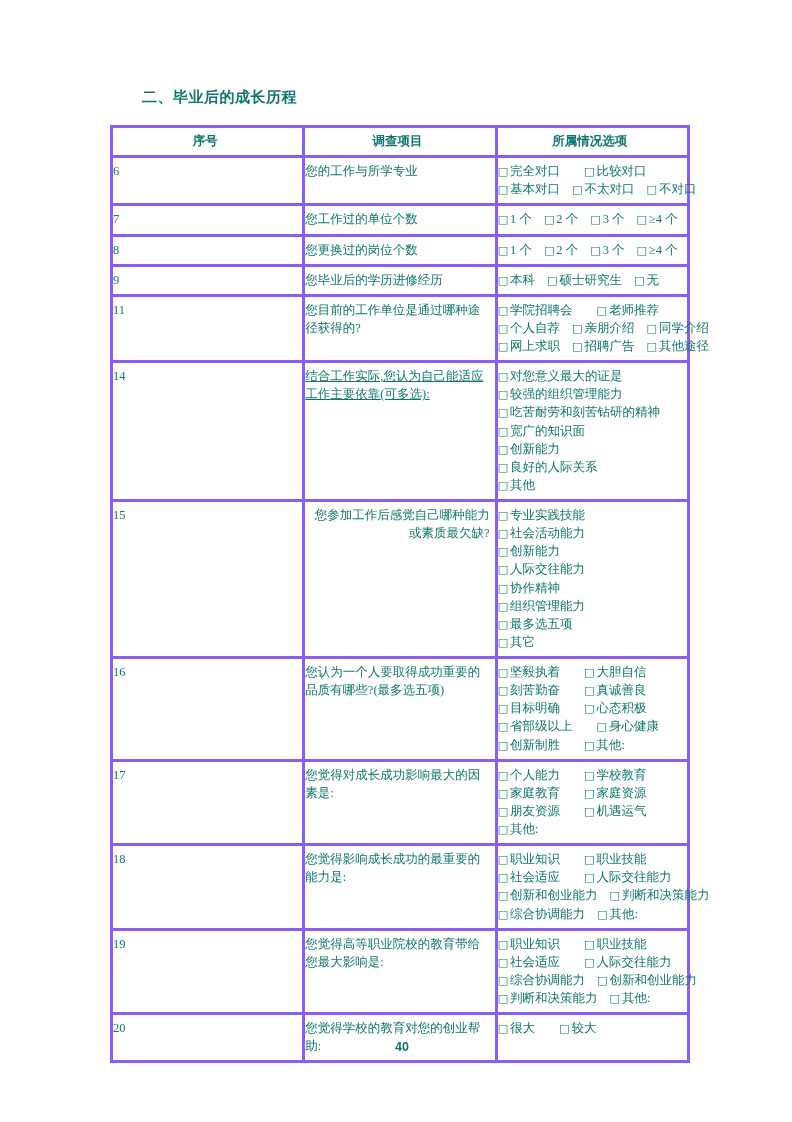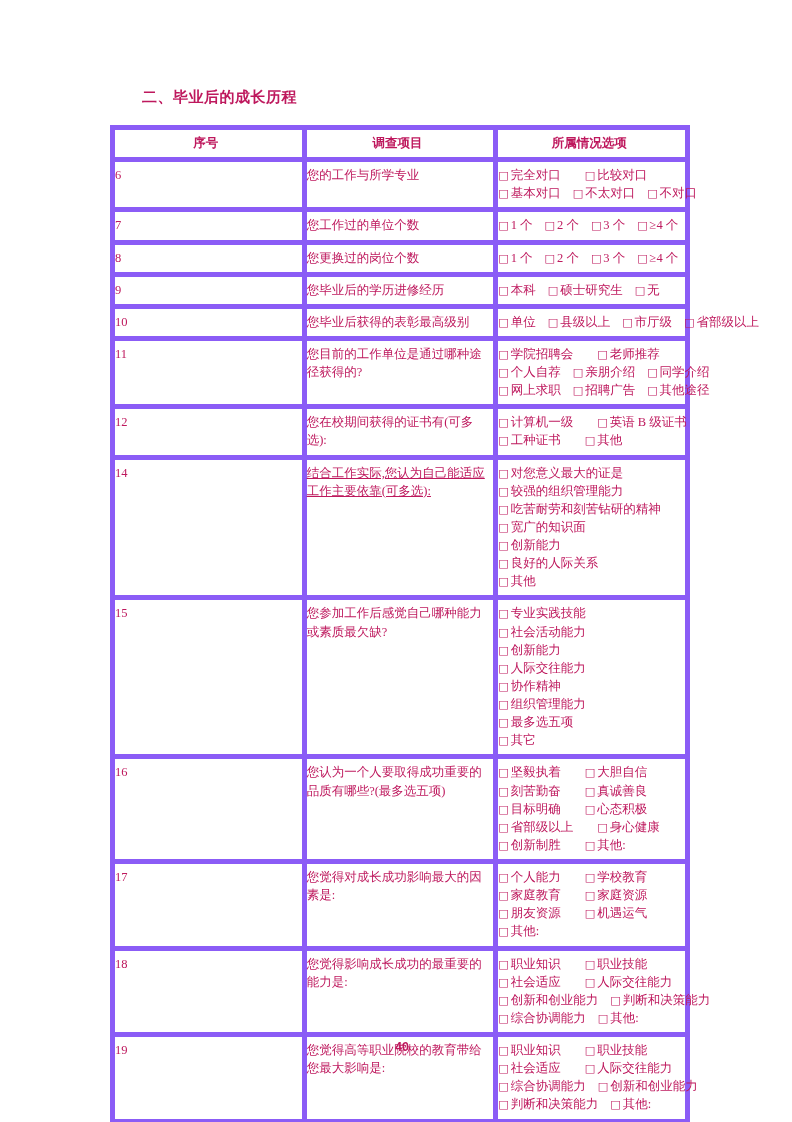--- a/index.html
+++ b/index.html
@@ -8,21 +8,21 @@
     background: #b0b0b0;
   }
   .page {
     width: 792px;
     height: 1122px;
     background: #ffffff;
     margin: 0 auto;
     position: relative;
     box-sizing: border-box;
     font-family: "Liberation Serif", serif;
-    color: #be185d;
+    color: #0f766e;
     overflow: hidden;
   }
   .content {
     position: absolute;
     left: 110px;
     top: 88px;
     width: 580px;
   }
   .section-title {
     font-family: "Liberation Sans", sans-serif;
@@ -30,21 +30,21 @@
     font-size: 15px;
     margin: 0 0 18px 32px;
     letter-spacing: 0.5px;
   }
   table.survey {
     border-collapse: collapse;
     width: 580px;
     table-layout: fixed;
   }
   table.survey td, table.survey th {
-    border: 5px solid #8b5cf6;
+    border: 3px solid #8b5cf6;
     vertical-align: top;
     padding: 4px 5px 5px 0;
     font-size: 12.5px;
     line-height: 1.45;
   }
   thead th {
     text-align: center;
     font-weight: bold;
     font-size: 14px;
     font-family: "Liberation Sans", sans-serif;
@@ -132,59 +132,44 @@
             </td>
           </tr>
           <tr>
             <td class="num">9</td>
             <td class="item">您毕业后的学历进修经历</td>
             <td class="opts">
               <div class="opt-line"><span class="opt cb">本科</span><span class="opt cb">硕士研究生</span><span class="opt cb">无</span></div>
             </td>
           </tr>
           <tr>
-            <td class="num">10</td>
-            <td class="item">您毕业后获得的表彰最高级别</td>
-            <td class="opts">
-              <div class="opt-line"><span class="opt cb">单位</span><span class="opt cb">县级以上</span><span class="opt cb">市厅级</span><span class="opt cb">省部级以上</span></div>
-            </td>
-          </tr>
-          <tr>
             <td class="num">11</td>
             <td class="item">您目前的工作单位是通过哪种途径获得的?</td>
             <td class="opts">
               <div class="opt-line"><span class="opt cb wide">学院招聘会</span><span class="opt cb wide">老师推荐</span></div>
               <div class="opt-line"><span class="opt cb">个人自荐</span><span class="opt cb">亲朋介绍</span><span class="opt cb">同学介绍</span></div>
               <div class="opt-line"><span class="opt cb">网上求职</span><span class="opt cb">招聘广告</span><span class="opt cb">其他途径</span></div>
-            </td>
-          </tr>
-          <tr>
-            <td class="num">12</td>
-            <td class="item">您在校期间获得的证书有(可多选):</td>
-            <td class="opts">
-              <div class="opt-line"><span class="opt cb wide">计算机一级</span><span class="opt cb">英语 B 级证书</span></div>
-              <div class="opt-line"><span class="opt cb wide">工种证书</span><span class="opt cb wide">其他</span></div>
             </td>
           </tr>
           <tr>
             <td class="num">14</td>
             <td class="item" style="vertical-align: top; text-decoration: underline;">结合工作实际,您认为自己能适应工作主要依靠(可多选):</td>
             <td class="opts">
               <div class="opt-line"><span class="opt cb">对您意义最大的证是</span></div>
               <div class="opt-line"><span class="opt cb">较强的组织管理能力</span></div>
               <div class="opt-line"><span class="opt cb">吃苦耐劳和刻苦钻研的精神</span></div>
               <div class="opt-line"><span class="opt cb">宽广的知识面</span></div>
               <div class="opt-line"><span class="opt cb wide">创新能力</span></div>
               <div class="opt-line"><span class="opt cb">良好的人际关系</span></div>
               <div class="opt-line"><span class="opt cb wide">其他</span></div>
             </td>
           </tr>
           <tr>
             <td class="num">15</td>
-            <td class="item" style="vertical-align: top;">您参加工作后感觉自己哪种能力或素质最欠缺?</td>
+            <td class="item" style="vertical-align: top; text-align: right;">您参加工作后感觉自己哪种能力或素质最欠缺?</td>
             <td class="opts">
               <div class="opt-line"><span class="opt cb">专业实践技能</span></div>
               <div class="opt-line"><span class="opt cb">社会活动能力</span></div>
               <div class="opt-line"><span class="opt cb wide">创新能力</span></div>
               <div class="opt-line"><span class="opt cb">人际交往能力</span></div>
               <div class="opt-line"><span class="opt cb wide">协作精神</span></div>
               <div class="opt-line"><span class="opt cb">组织管理能力</span></div>
               <div class="opt-line"><span class="opt cb wide">最多选五项</span></div>
               <div class="opt-line"><span class="opt cb wide">其它</span></div>
             </td>

